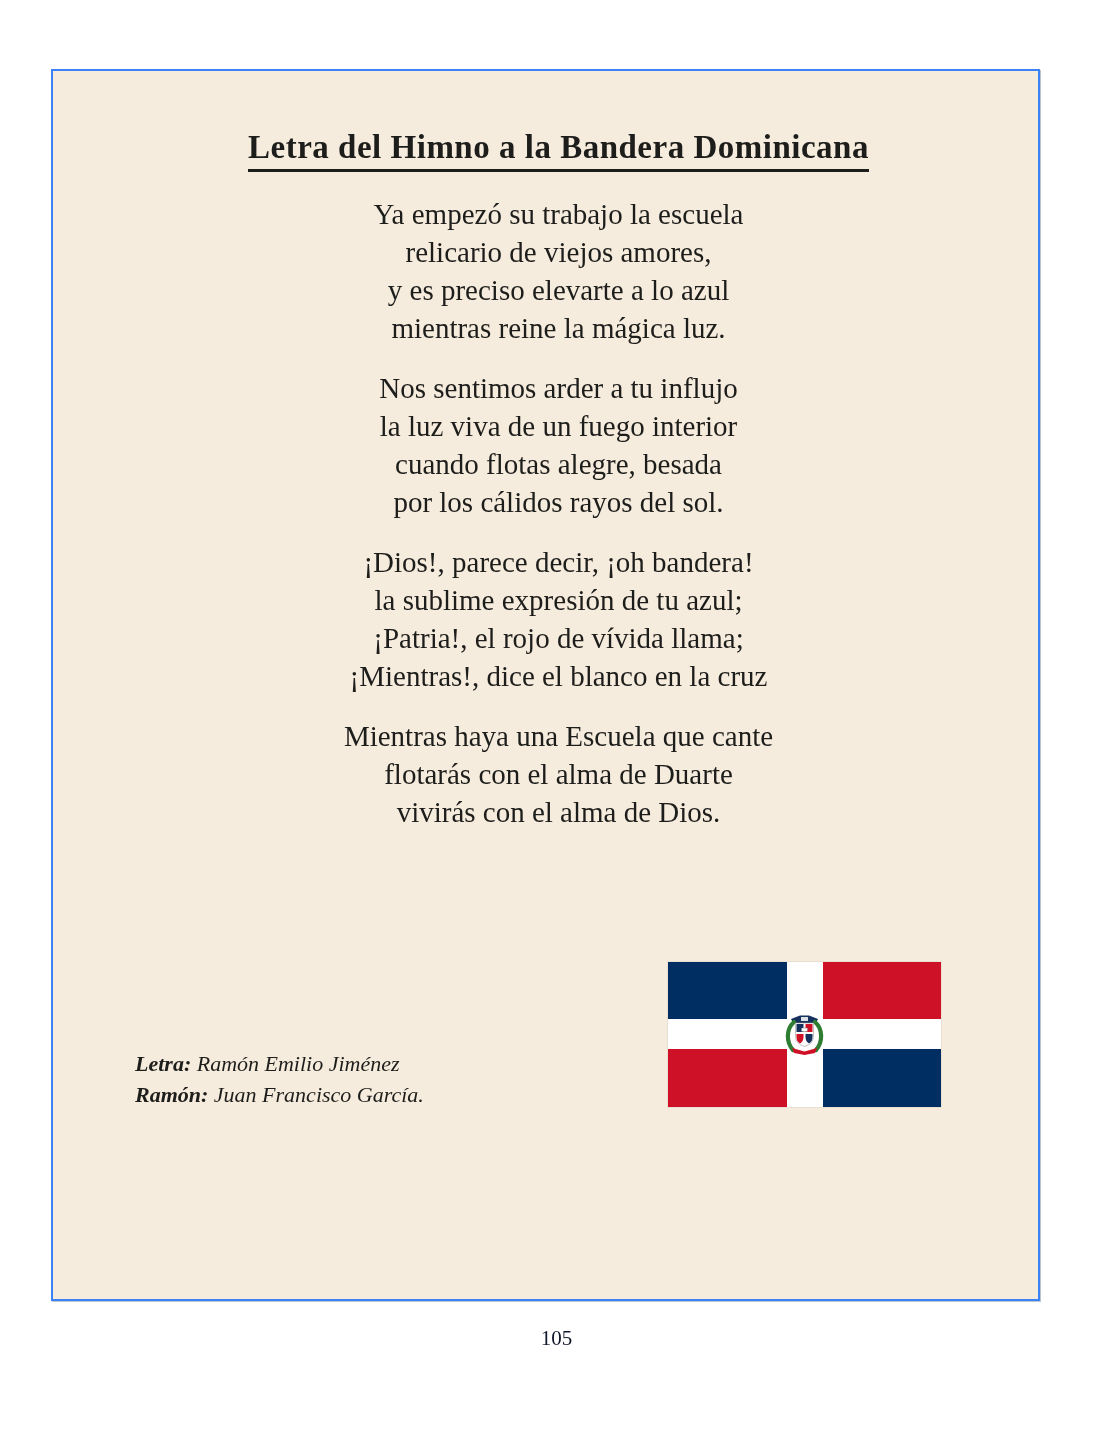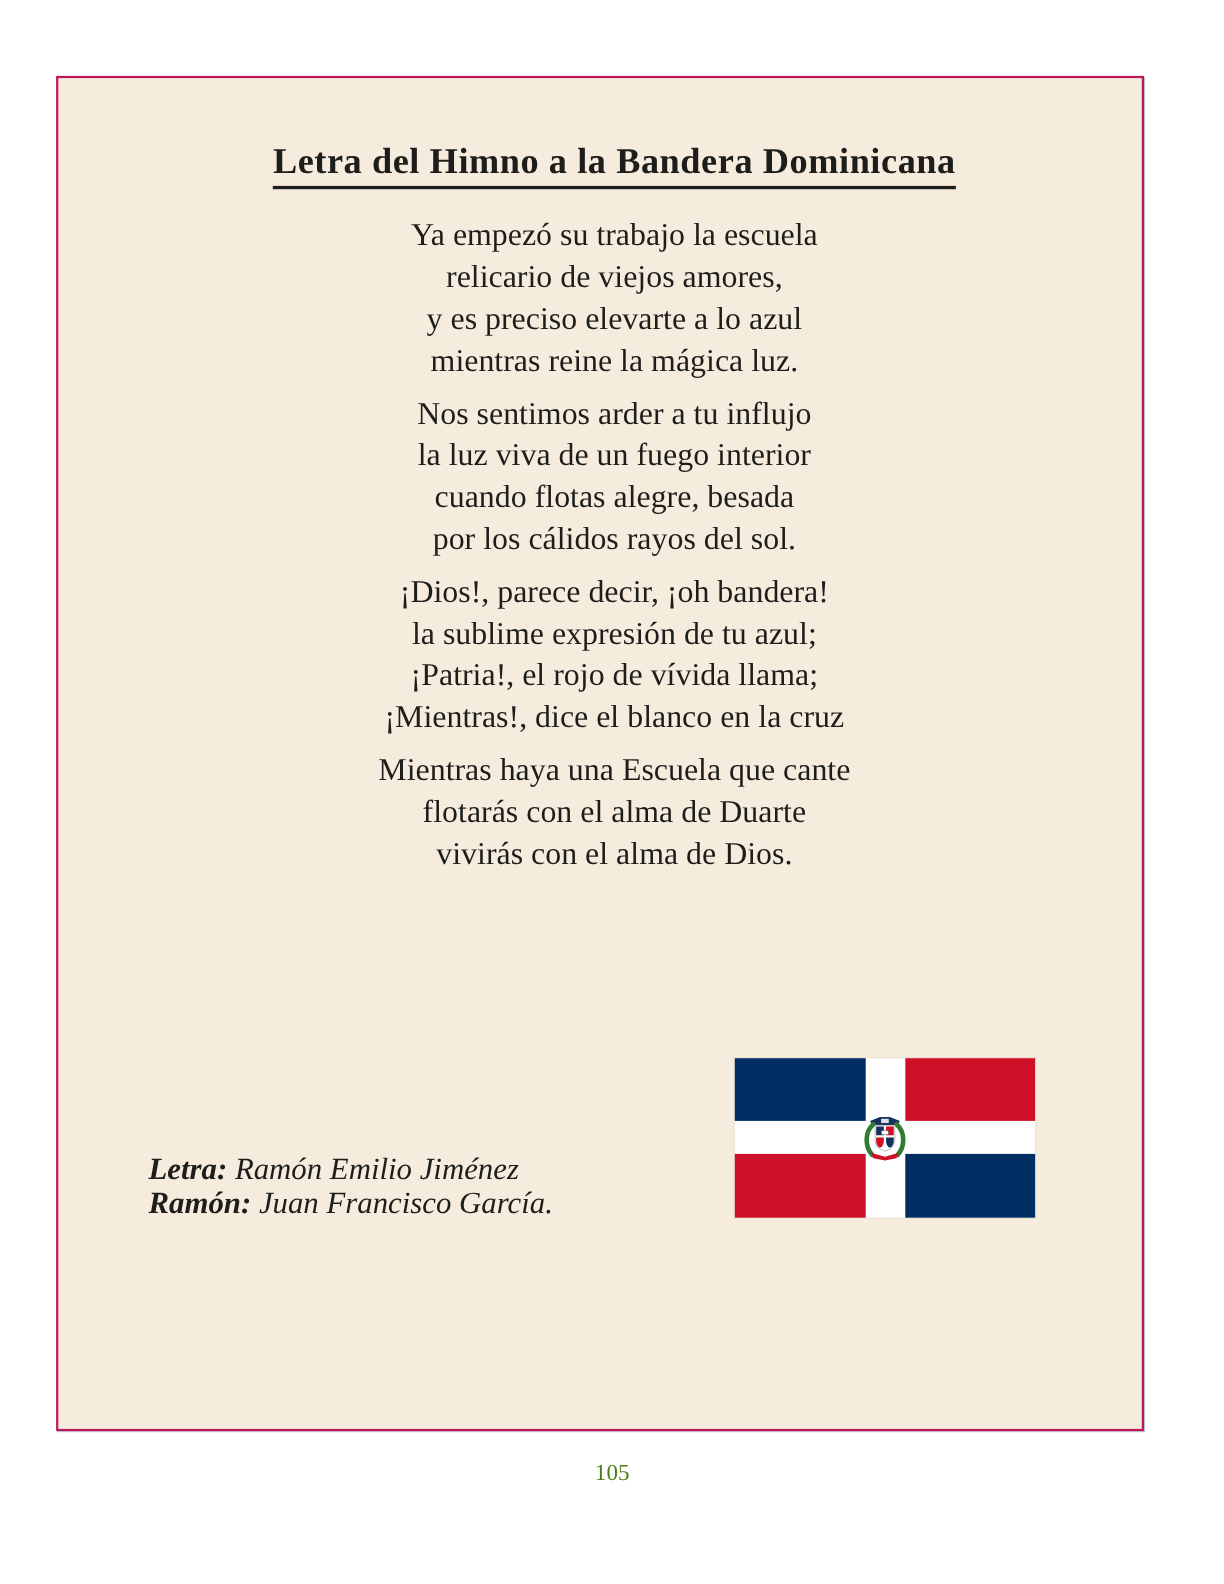--- a/index.html
+++ b/index.html
@@ -7,21 +7,21 @@
     width: 1113px; height: 1440px;
     background: #ffffff;
     font-family: "Liberation Serif", serif;
     color: #1d1d1b;
     position: relative;
   }
   .sheet {
     position: absolute;
     left: 51px; top: 69px;
     width: 989px; height: 1232px;
-    border: 2px solid #be185d;
+    border: 2px solid #3b82f6;
     background: #f6ecdd;
     box-shadow: 1px 1px 0 #b9c6d0;
   }
   .content {
     text-align: center;
     padding-top: 56px;
     padding-left: 26px;
   }
   .title {
     font-size: 33px;
@@ -31,53 +31,53 @@
   }
   .title-underline {
     border-bottom: 3px solid #1d1d1b;
     padding-bottom: 4px;
   }
   .poem {
     margin-top: 28px;
     font-size: 29px;
     line-height: 38px;
   }
-  .stanza:not(:first-child) { margin-top: 10px; font-family: Liberation Serif, serif; }
+  .stanza:not(:first-child) { margin-top: 22px; font-family: Liberation Serif, serif; }
   .flag {
     position: absolute;
     left: 615px; top: 891px;
     width: 273px; height: 145px;
     background: #ffffff;
     outline: 1px solid rgba(0,0,0,0.05);
   }
   .flag .q { position: absolute; }
   .q-tl { left: 0;     top: 0;    width: 119px; height: 57px; background: var(--flag-blue, #002d62); }
   .q-tr { left: 155px; top: 0;    width: 118px; height: 57px; background: var(--flag-red, #ce1126); }
   .q-bl { left: 0;     top: 87px; width: 119px; height: 58px; background: var(--flag-red, #ce1126); }
   .q-br { left: 155px; top: 87px; width: 118px; height: 58px; background: var(--flag-blue, #002d62); }
   .coat {
     position: absolute;
     left: 111px; top: 49px;
     width: 51px; height: 47px;
   }
   .credits {
     position: absolute;
     left: 82px; top: 977px;
-    font-size: 28px;
+    font-size: 22px;
     line-height: 31px;
     font-style: italic;
   }
   .credit-label { font-weight: bold; }
   .pagenum {
     position: absolute;
     left: 0; top: 1326px;
     width: 1113px;
     text-align: center;
     font-size: 21px;
-    color: #4d7c0f;
+    color: #0f172a;
   }
 </style>
 </head>
 <body>
 
 <div class="sheet">
 
   <div class="content">
     <h1 class="title">
       <span class="title-underline">Letra del Himno a la Bandera Dominicana</span>

